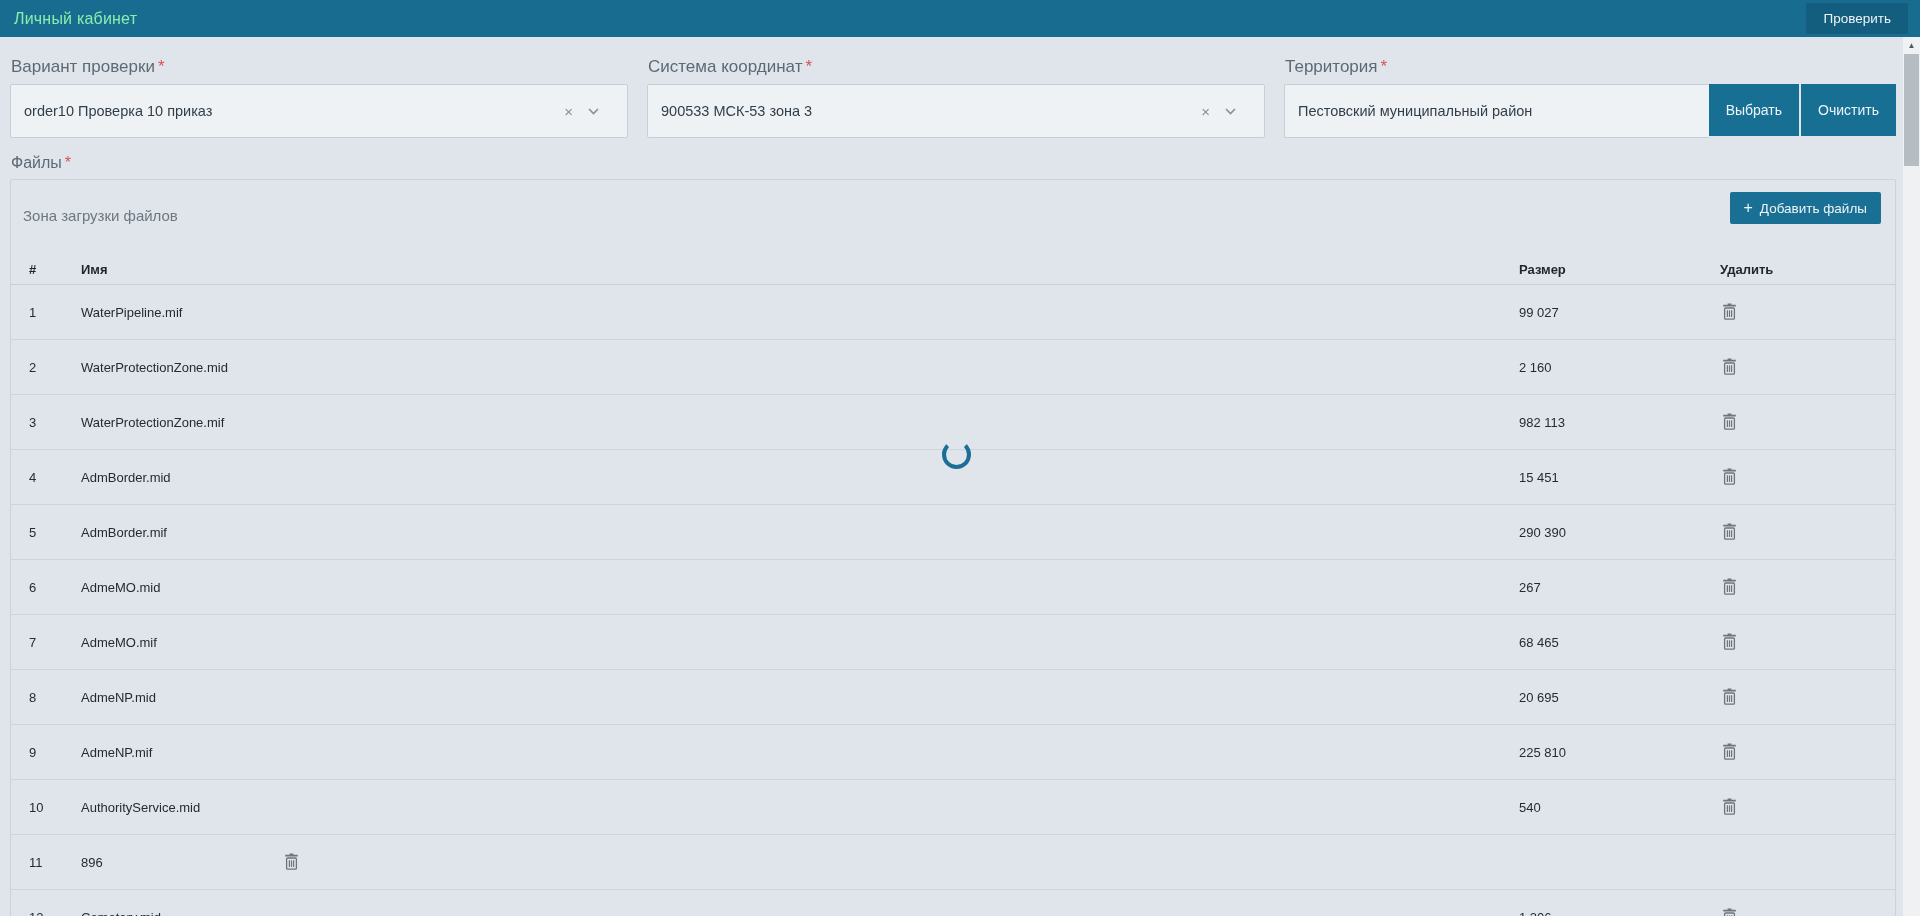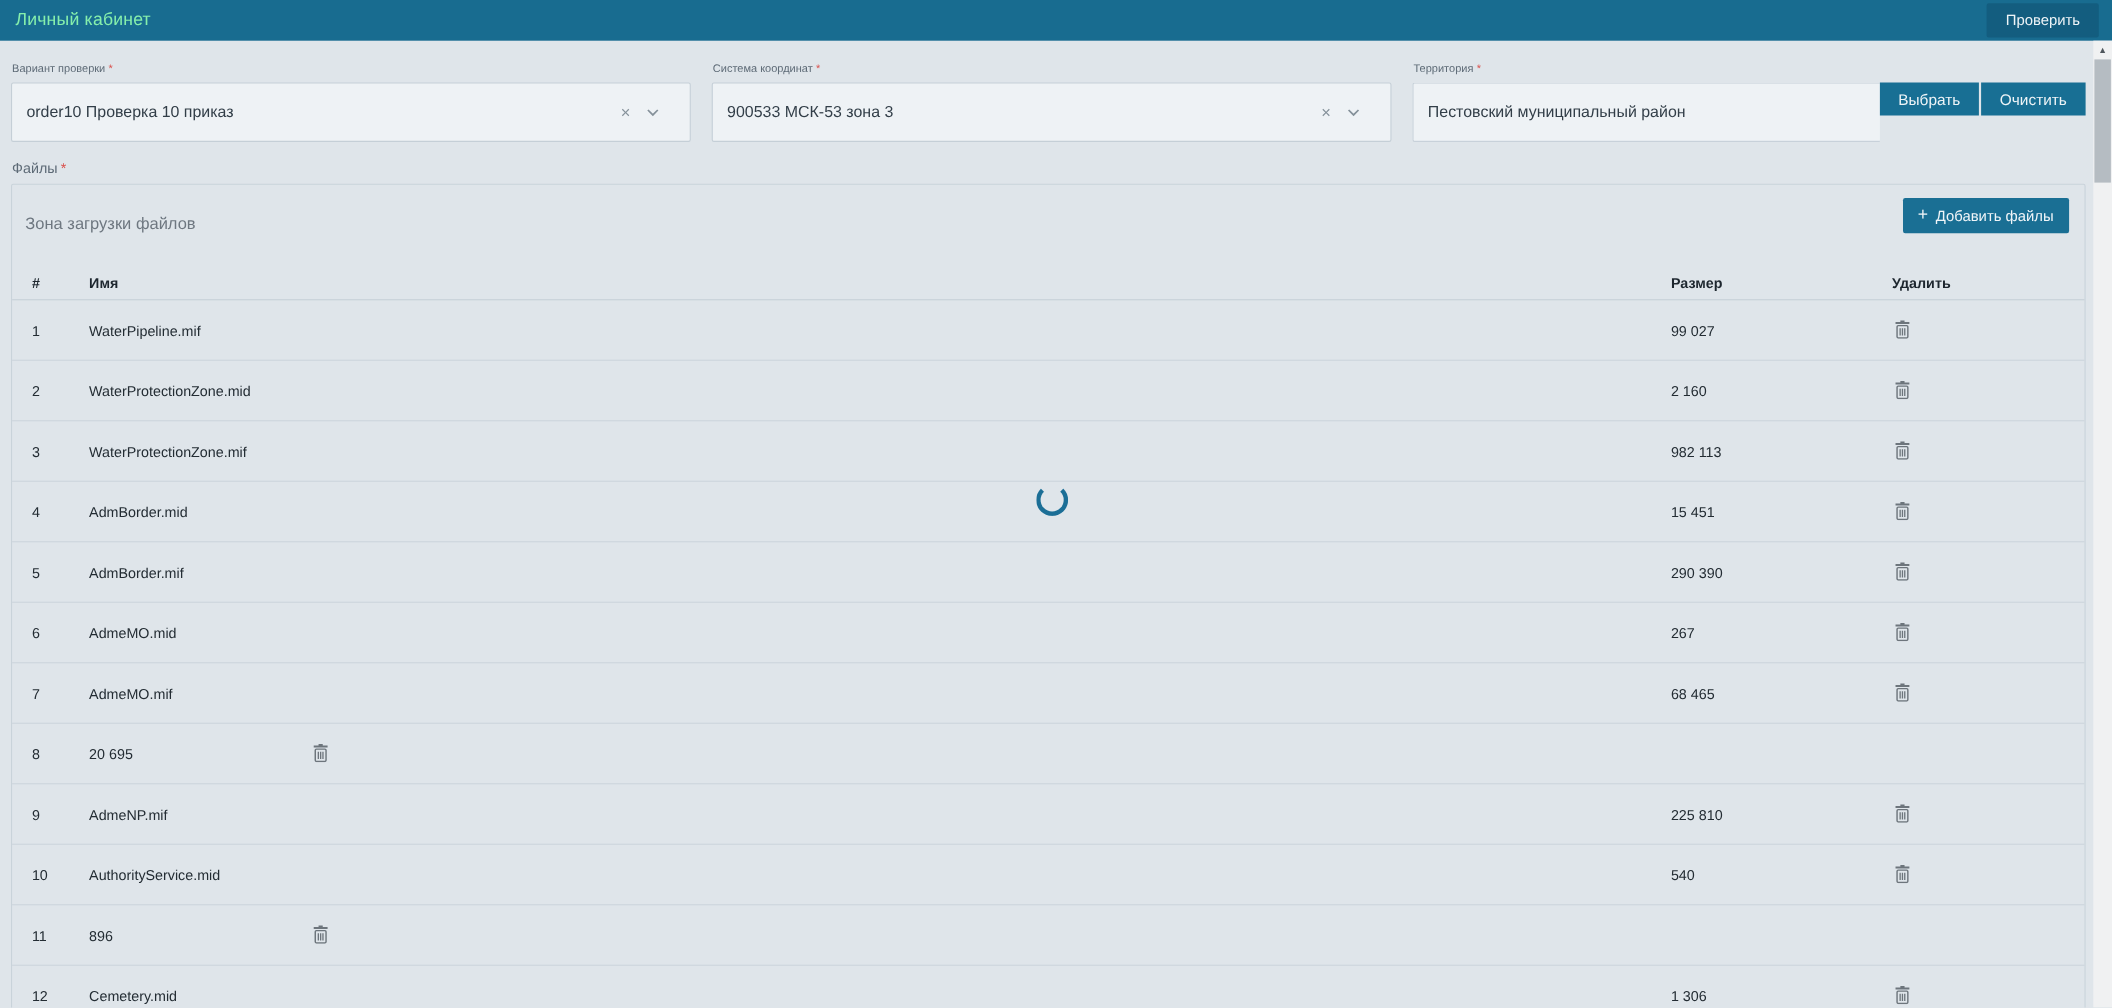--- a/index.html
+++ b/index.html
@@ -23,43 +23,43 @@
     font-family:Liberation Sans, sans-serif; font-size:13.5px; padding:8px 17px; border-radius:2px;
   }
 
   
   .content { padding:17px 7px 0 10px; margin-right:17px; }
 
   .form-row { display:flex; gap:19px; }
   .form-col { display:flex; flex-direction:column; }
   .form-col.c1, .form-col.c2 { width:618px; }
   .form-col.c3 { flex:1; }
-  .field-label { font-size:10px; color:#5d6a76; margin:3px 0 7px 1px; }
+  .field-label { font-size:17px; color:#5d6a76; margin:3px 0 7px 1px; }
   .req { color:#d9534f; margin-left:3px; }
 
   .select-box, .text-input {
     height:54px; background:#eef2f5; border:1px solid #c5cfd7; border-radius:2px;
     display:flex; align-items:center; font-size:14.5px; color:#323e48;
     padding:0 28px 0 13px;
   }
   .select-box { justify-content:space-between; cursor:pointer; }
   .select-icons { display:flex; align-items:center; gap:15px; color:#85919a; }
   .icon-x { font-size:15px; line-height:1; cursor:pointer; }
   .chev { width:11px; height:7px; display:inline-block; cursor:pointer; }
   .chev svg { display:block; }
 
   .territory-group { display:flex; }
   .territory-group .text-input { flex:1; border-right:none; border-radius:2px 0 0 2px; }
   .group-btn {
     background:#186f94; color:#eef4f7; border:none; cursor:pointer;
-    font-family:inherit; font-size:14px; padding:0 17px; height:30px;
+    font-family:inherit; font-size:14px; padding:0 17px; height:52px;
   }
   .group-btn + .group-btn { margin-left:2px; }
 
-  .files-label { font-size:13px; color:#5d6a76; margin:16px 0 7px 1px; }
+  .files-label { font-size:16px; color:#5d6a76; margin:16px 0 7px 1px; }
 
   
   .panel {
     border:1px solid #c9d3da; border-radius:2px;
     height:900px; 
     padding:6px 0 0 0;
   }
   .panel-head {
     display:flex; align-items:flex-end; justify-content:space-between;
     padding:6px 14px 0 12px;
@@ -316,20 +316,21 @@
             <line x1="7.5" y1="7.3" x2="7.5" y2="13.9" stroke="#6d757c" stroke-width="1.2"></line>
             <line x1="9.6" y1="7.3" x2="9.6" y2="13.9" stroke="#6d757c" stroke-width="1.2"></line>
           </svg>
         </span>
       </button>
     </div>
   </div>
 
   <div class="frow">
     <div class="col-idx">8</div>
+    <div class="col-name">AdmeNP.mid</div>
     <div class="col-size">20 695</div>
     <div class="col-del">
       <button class="del-btn">
         <span>
           <svg width="15" height="17" viewBox="0 0 15 17">
             <path d="M5.6 0.4 h3.8 v1.4 h4.4 v1.7 H1.2 V1.8 h4.4 z" fill="#6d757c"></path>
             <rect x="2.6" y="5" width="9.8" height="11.2" rx="1" fill="none" stroke="#6d757c" stroke-width="1.3"></rect>
             <line x1="5.4" y1="7.3" x2="5.4" y2="13.9" stroke="#6d757c" stroke-width="1.2"></line>
             <line x1="7.5" y1="7.3" x2="7.5" y2="13.9" stroke="#6d757c" stroke-width="1.2"></line>
             <line x1="9.6" y1="7.3" x2="9.6" y2="13.9" stroke="#6d757c" stroke-width="1.2"></line>

